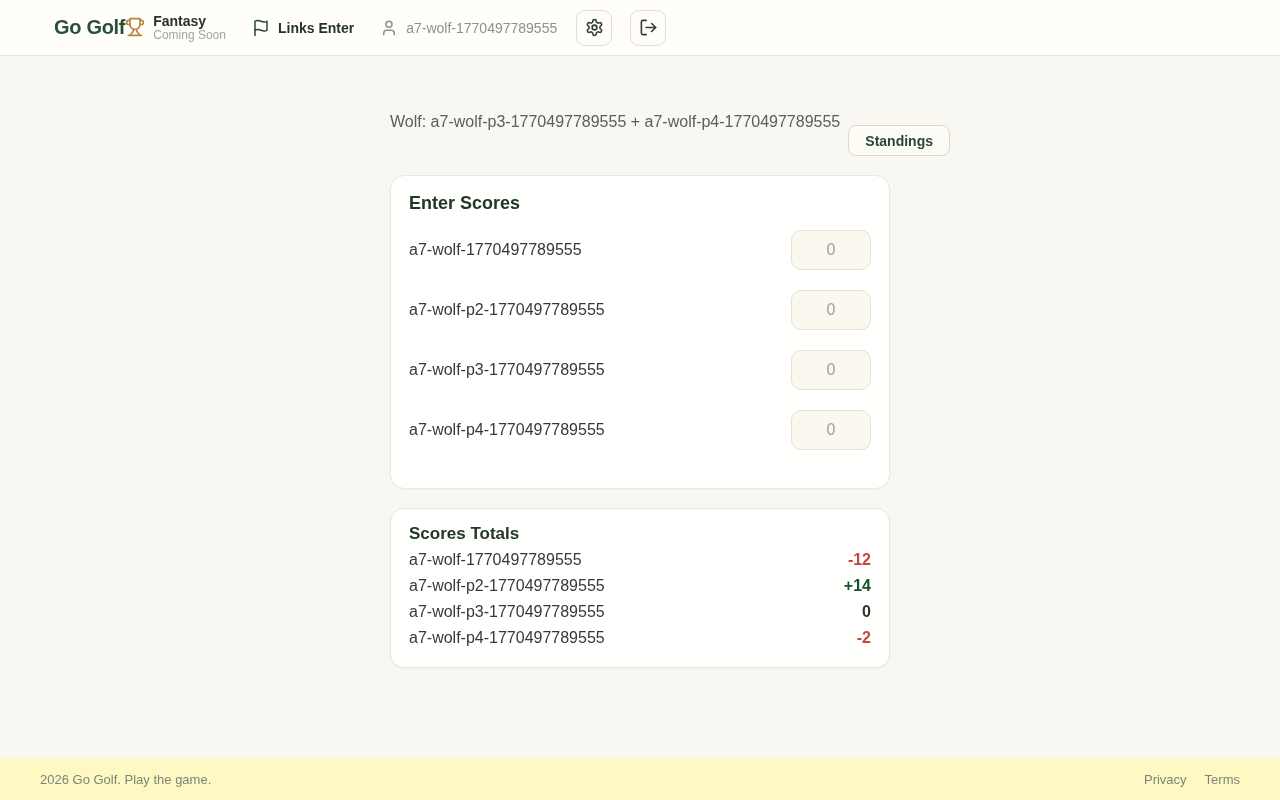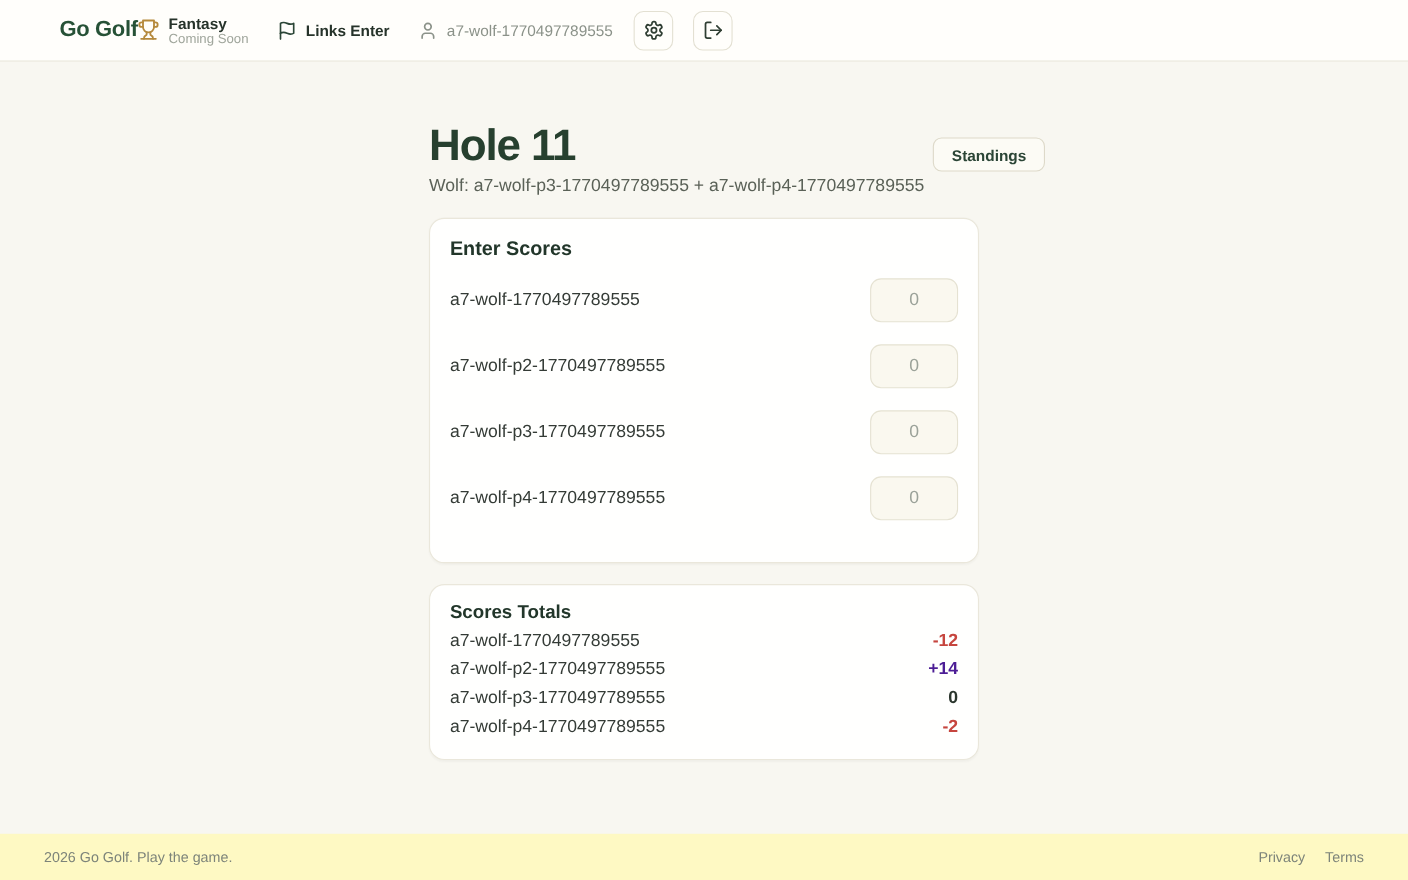--- a/index.html
+++ b/index.html
@@ -132,21 +132,21 @@
   .total-row {
     display: flex;
     justify-content: space-between;
     align-items: center;
     font-size: 16px;
     line-height: 26px;
     color: #343b36;
   }
   .tvalue { font-weight: 700; }
   .tvalue.negative { color: #c6453e; }
-  .tvalue.positive { color: #4c1d95; text-align: center; }
+  .tvalue.positive { color: #14532d; text-align: center; }
   .tvalue.even { color: #2a352c; }
 
   
   footer {
     flex: none;
     height: 42px;
     background: #fef9c3;
     display: flex;
     align-items: center;
     justify-content: space-between;
@@ -214,21 +214,20 @@
           </svg>
       </span>
     </button>
   </div>
 </header>
 
 <main>
   <div class="content">
     <div class="page-head">
       <div>
-        <h1>Hole 11</h1>
         <p class="subtitle">Wolf: a7-wolf-p3-1770497789555 + a7-wolf-p4-1770497789555</p>
       </div>
       <button class="standings-btn">Standings</button>
     </div>
 
     <section class="card card-scores">
       <h2>Enter Scores</h2>
 
       <div class="score-row">
         <span class="pname">a7-wolf-1770497789555</span>

